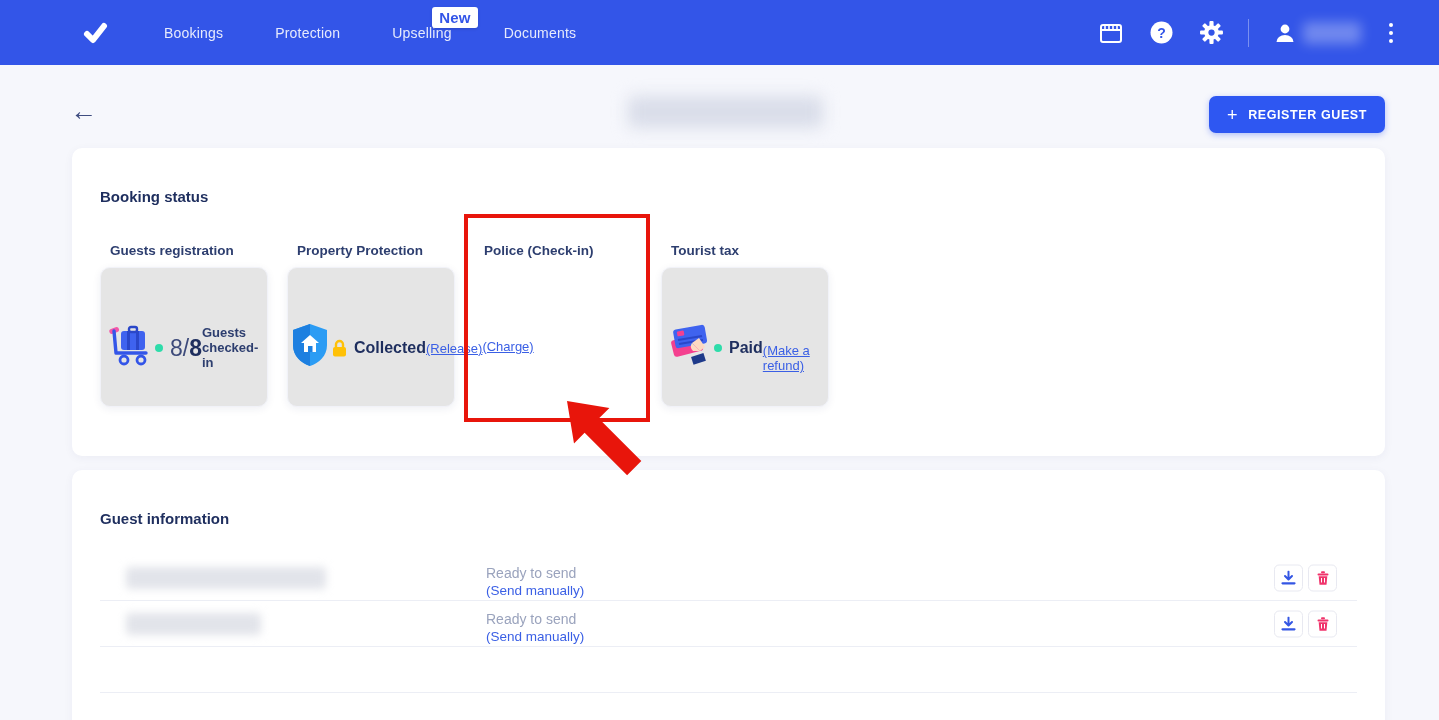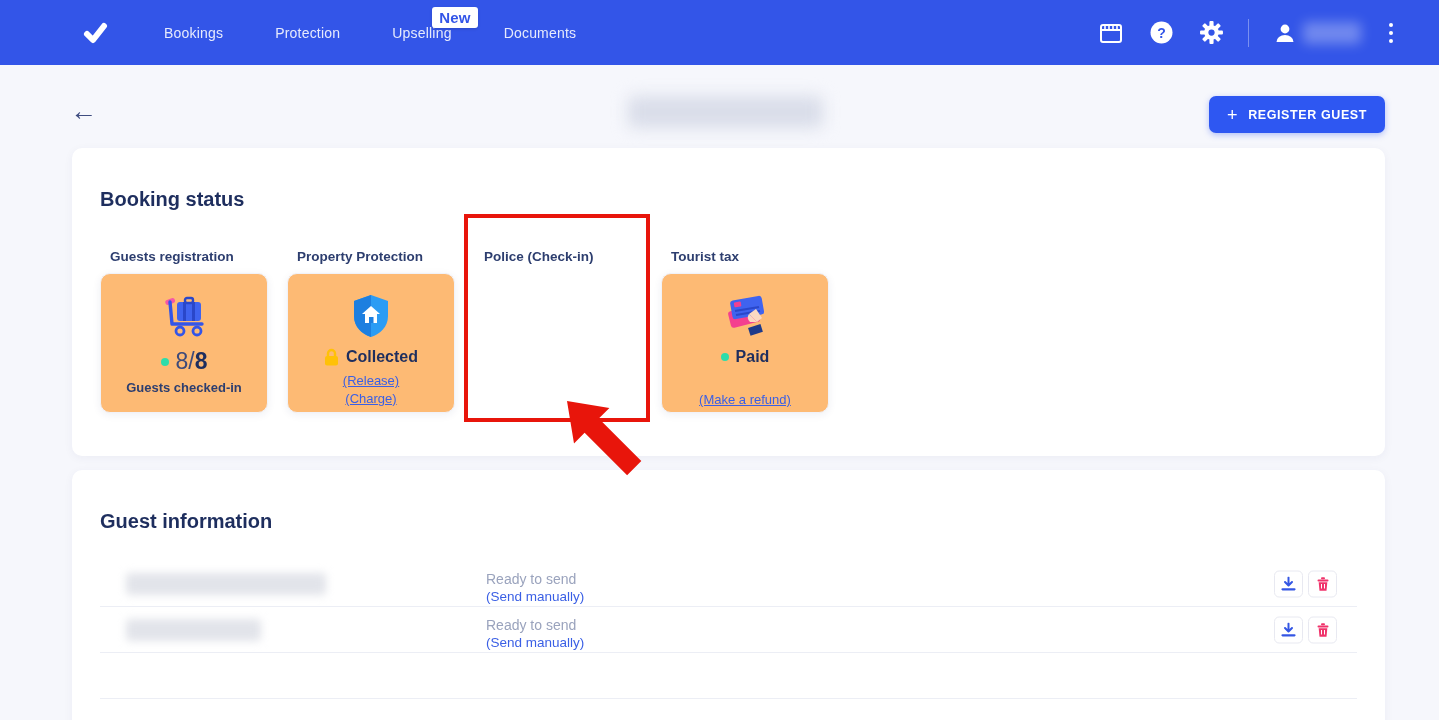--- a/index.html
+++ b/index.html
@@ -46,31 +46,31 @@
     font-size:12.5px; font-weight:bold; letter-spacing:.6px; cursor:pointer;
     box-shadow:0 2px 6px rgba(46,87,242,.35);
   }
   .register-btn .plus { font-size:18px; font-weight:normal; line-height:1; }
 
   
   .card {
     position:absolute; left:72px; width:1313px; background:#ffffff;
     border-radius:10px; box-shadow:0 2px 10px rgba(30,46,94,0.05);
   }
-  .card-title { font-size:20px; font-weight:bold; color:#1e2e5e; }
+  .card-title { font-size:15px; font-weight:bold; color:#1e2e5e; }
 
   
   #booking-card { top:148px; height:308px; padding:40px 28px 0 28px; }
   .tiles { display:flex; gap:19px; margin-top:38px; }
   .tile { width:168px; }
   .tile-title { font-size:13.5px; font-weight:bold; color:#2d3e6f; padding-left:10px; margin-bottom:9px; }
   .tile-box {
-    background:#fdba74; border-radius:10px; height:140px;
+    background:#e5e5e5; border-radius:10px; height:140px;
     border:1px solid #f1f2f8; box-shadow:0 2px 8px rgba(30,46,94,0.07);
-    display:flex; flex-direction:column; align-items:center; padding-top:16px;
+    display:flex; align-items:center; padding-top:16px;
   }
   .tile-icon { height:52px; display:flex; align-items:center; justify-content:center; }
   .dot { width:8px; height:8px; border-radius:50%; display:inline-block; flex:0 0 auto; }
   .dot-green { background:#2edcaa; }
   .dot-yellow { background:#fdc22e; }
   .statline { display:flex; align-items:center; gap:7px; margin-top:6px; }
   .big-count { font-size:23px; color:#1e2e5e; }
   .big-count .light { font-weight:normal; color:#3d4a7a; }
   .big-count .bold { font-weight:bold; }
   .tile-sub { font-size:13px; font-weight:bold; color:#2d3e6f; margin-top:5px; }

